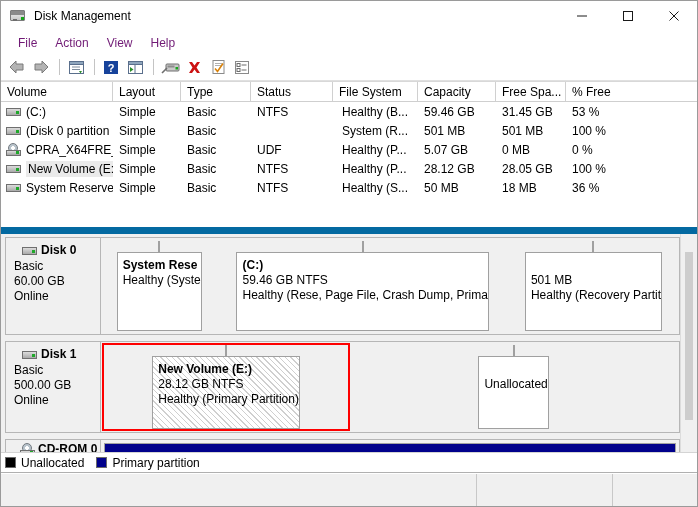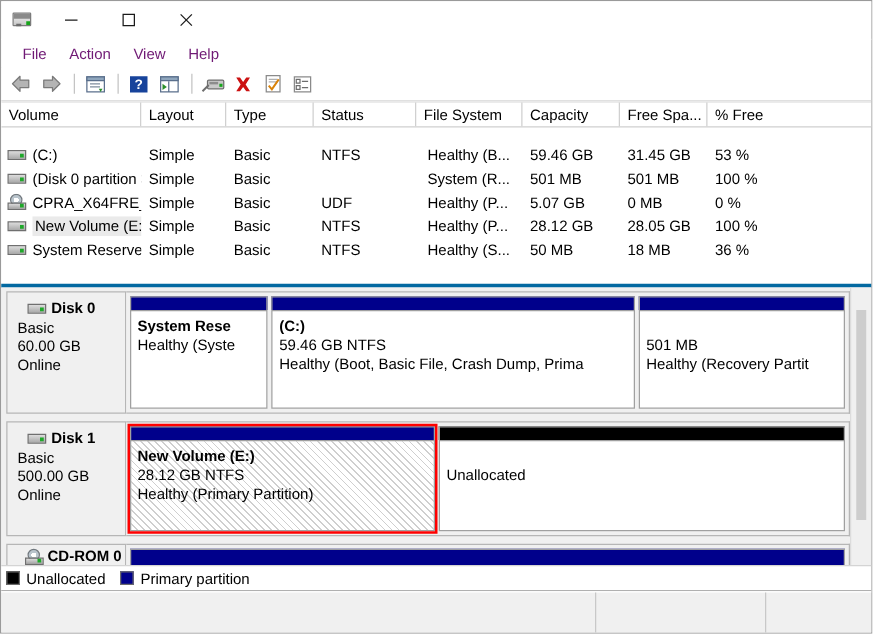--- a/index.html
+++ b/index.html
@@ -102,23 +102,22 @@
     width: 1px; height: 16px;
     background: #c4c4c4;
     margin: 0 5px;
   }
   
   .listpane {
     flex: 0 0 146px;
     display: flex;
     flex-direction: column;
     background: #ffffff;
-    border-bottom: 3px solid #0369a1;
+    border-bottom: 7px solid #0369a1;
     overflow: hidden;
-    gap: 12px;
   }
   .lheader {
     display: flex;
     height: 21px;
     flex: 0 0 21px;
     background: #ffffff;
     border-top: 1px solid #d8d8d8;
     border-bottom: 1px solid #cfcfcf;
     box-sizing: border-box;
   }
@@ -243,20 +242,21 @@
     border-left: none;
     background: #f0f0f0;
     padding: 3px;
     gap: 3px;
   }
   .part {
     box-sizing: border-box;
     display: flex;
     flex-direction: column;
     position: relative;
+    align-items: center;
   }
   .part .cap {
     height: 11px;
     flex: 0 0 11px;
     background: #00008b;
     border: 1px solid #a0a0a0;
     border-bottom: none;
     box-sizing: border-box;
   }
   .part .cap.black { background: #000000; }
@@ -346,20 +346,21 @@
 
 <div class="window">
 
   <div class="titlebar">
     <div class="app-icon">
       <div class="drv-body"></div>
       <div class="drv-top"></div>
       <div class="drv-slot"></div>
       <div class="drv-led"></div>
     </div>
+    <div class="title-text">Disk Management</div>
     <div class="wbtns">
       <div class="wbtn">
         <svg width="12" height="12" viewBox="0 0 12 12">
             <line x1="1" y1="6" x2="11" y2="6" stroke="#1a1a1a" stroke-width="1"></line>
           </svg>
       </div>
       <div class="wbtn">
         <svg width="12" height="12" viewBox="0 0 12 12">
             <rect x="1.5" y="1.5" width="9" height="9" fill="none" stroke="#1a1a1a" stroke-width="1"></rect>
           </svg>
@@ -573,21 +574,21 @@
             <div class="body">
               <div class="ptitle">System Rese</div>
               <div>Healthy (Syste</div>
             </div>
           </div>
           <div class="part" style="flex:250 1 0">
             <div class="cap"></div>
             <div class="body">
               <div class="ptitle">(C:)</div>
               <div>59.46 GB NTFS</div>
-              <div>Healthy (Boot, Basic File, Crash Dump, Prima</div>
+              <div>Healthy (Rese, Page File, Crash Dump, Prima</div>
             </div>
           </div>
           <div class="part" style="flex:142 1 0">
             <div class="cap"></div>
             <div class="body">
               <div class="blank"></div>
               <div>501 MB</div>
               <div>Healthy (Recovery Partit</div>
             </div>
           </div>

